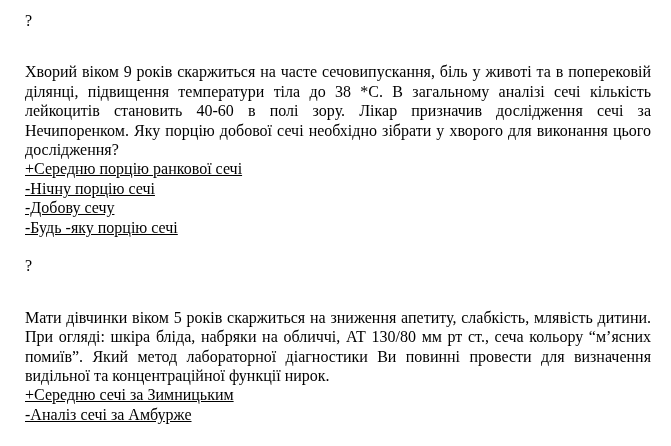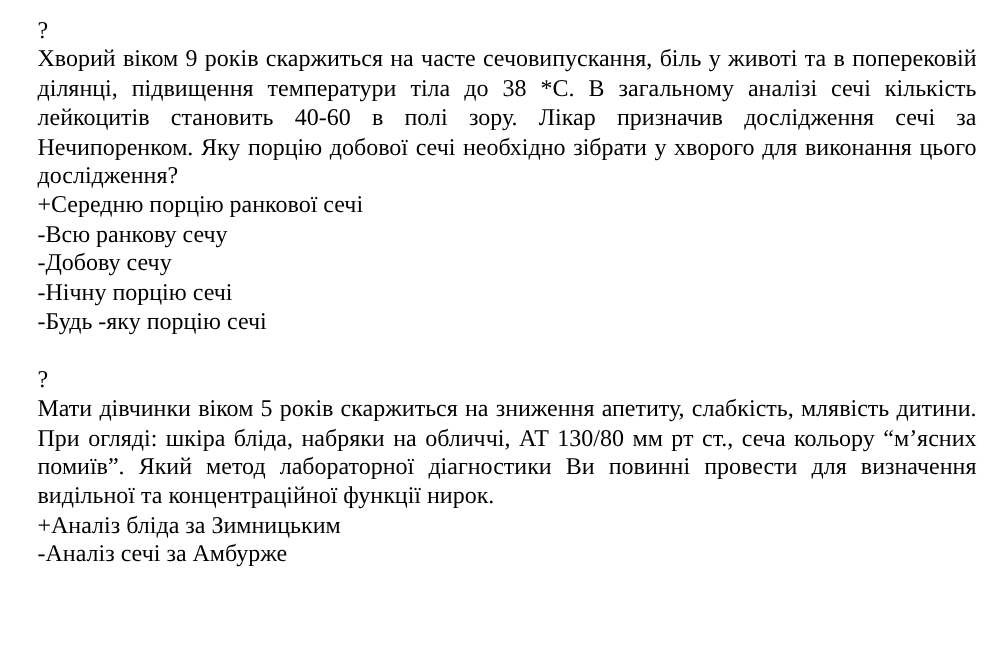--- a/index.html
+++ b/index.html
@@ -29,41 +29,42 @@
     .question-block + .question-block {
       margin-top: 19.4px;
     }
     .qmark {
       display: block;
     }
     .stem {
       display: block;
       text-align: justify;
       text-align-last: left;
+      margin-top: 32px;
     }
     .option {
       display: block;
       white-space: nowrap;
+      text-decoration: underline;
     }
   </style>
 </head>
 <body>
 
 <div class="doc">
 
   <div class="question-block">
     <span class="qmark">?</span>
     <span class="stem">Хворий віком  9 років скаржиться на часте сечовипускання, біль у животі та в поперековій ділянці, підвищення температури тіла до 38 *С. В загальному аналізі сечі кількість лейкоцитів становить 40-60 в полі зору. Лікар призначив дослідження сечі за Нечипоренком. Яку порцію добової сечі необхідно зібрати  у хворого для виконання цього дослідження?</span>
     <span class="option">+Середню порцію ранкової сечі</span>
-    <span class="option">-Всю ранкову сечу</span>
+    <span class="option">-Нічну порцію сечі</span>
     <span class="option">-Добову сечу</span>
-    <span class="option">-Нічну порцію сечі</span>
     <span class="option">-Будь -яку порцію сечі</span>
   </div>
 
   <div class="question-block">
     <span class="qmark">?</span>
     <span class="stem">Мати дівчинки віком 5 років скаржиться на зниження апетиту, слабкість, млявість дитини. При огляді: шкіра бліда, набряки на обличчі, АТ 130/80 мм рт ст., сеча кольору “м’ясних помиїв”. Який метод лабораторної діагностики Ви повинні провести  для визначення видільної та концентраційної функції нирок.</span>
-    <span class="option">+Аналіз бліда за Зимницьким</span>
+    <span class="option">+Середню сечі за Зимницьким</span>
     <span class="option">-Аналіз сечі за Амбурже</span>
   </div>
 
 </div>
 
 </body></html>

